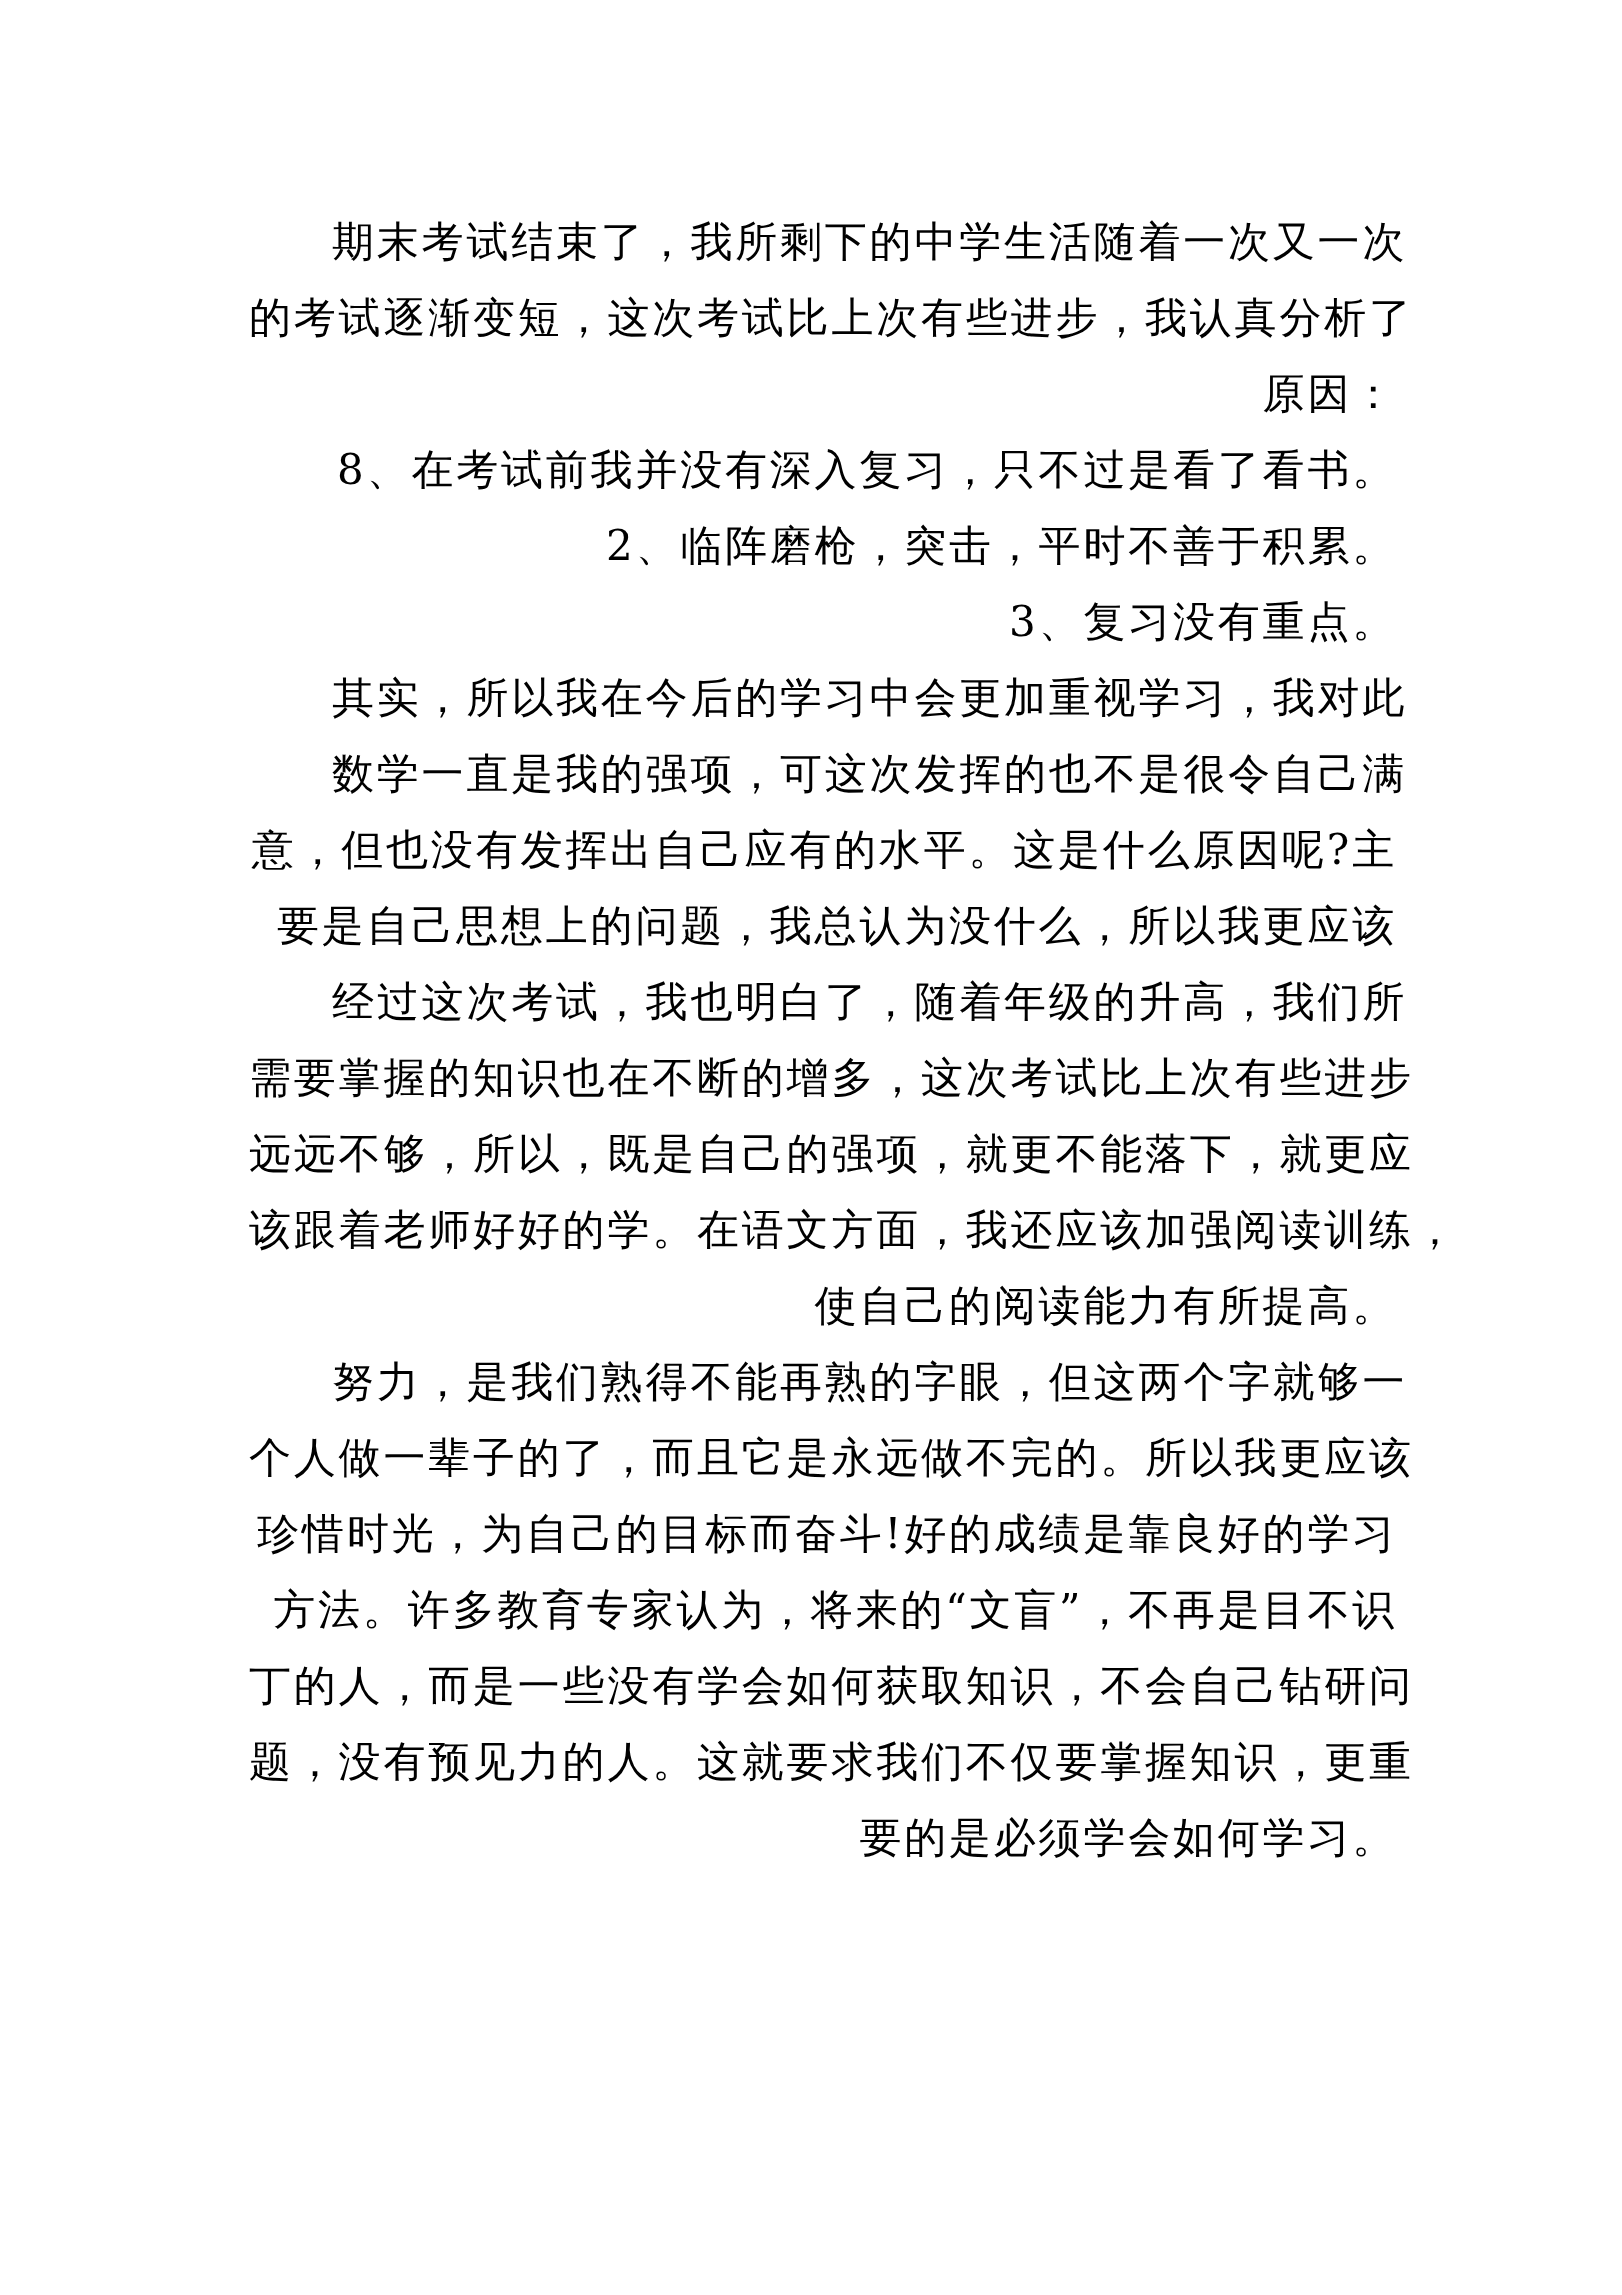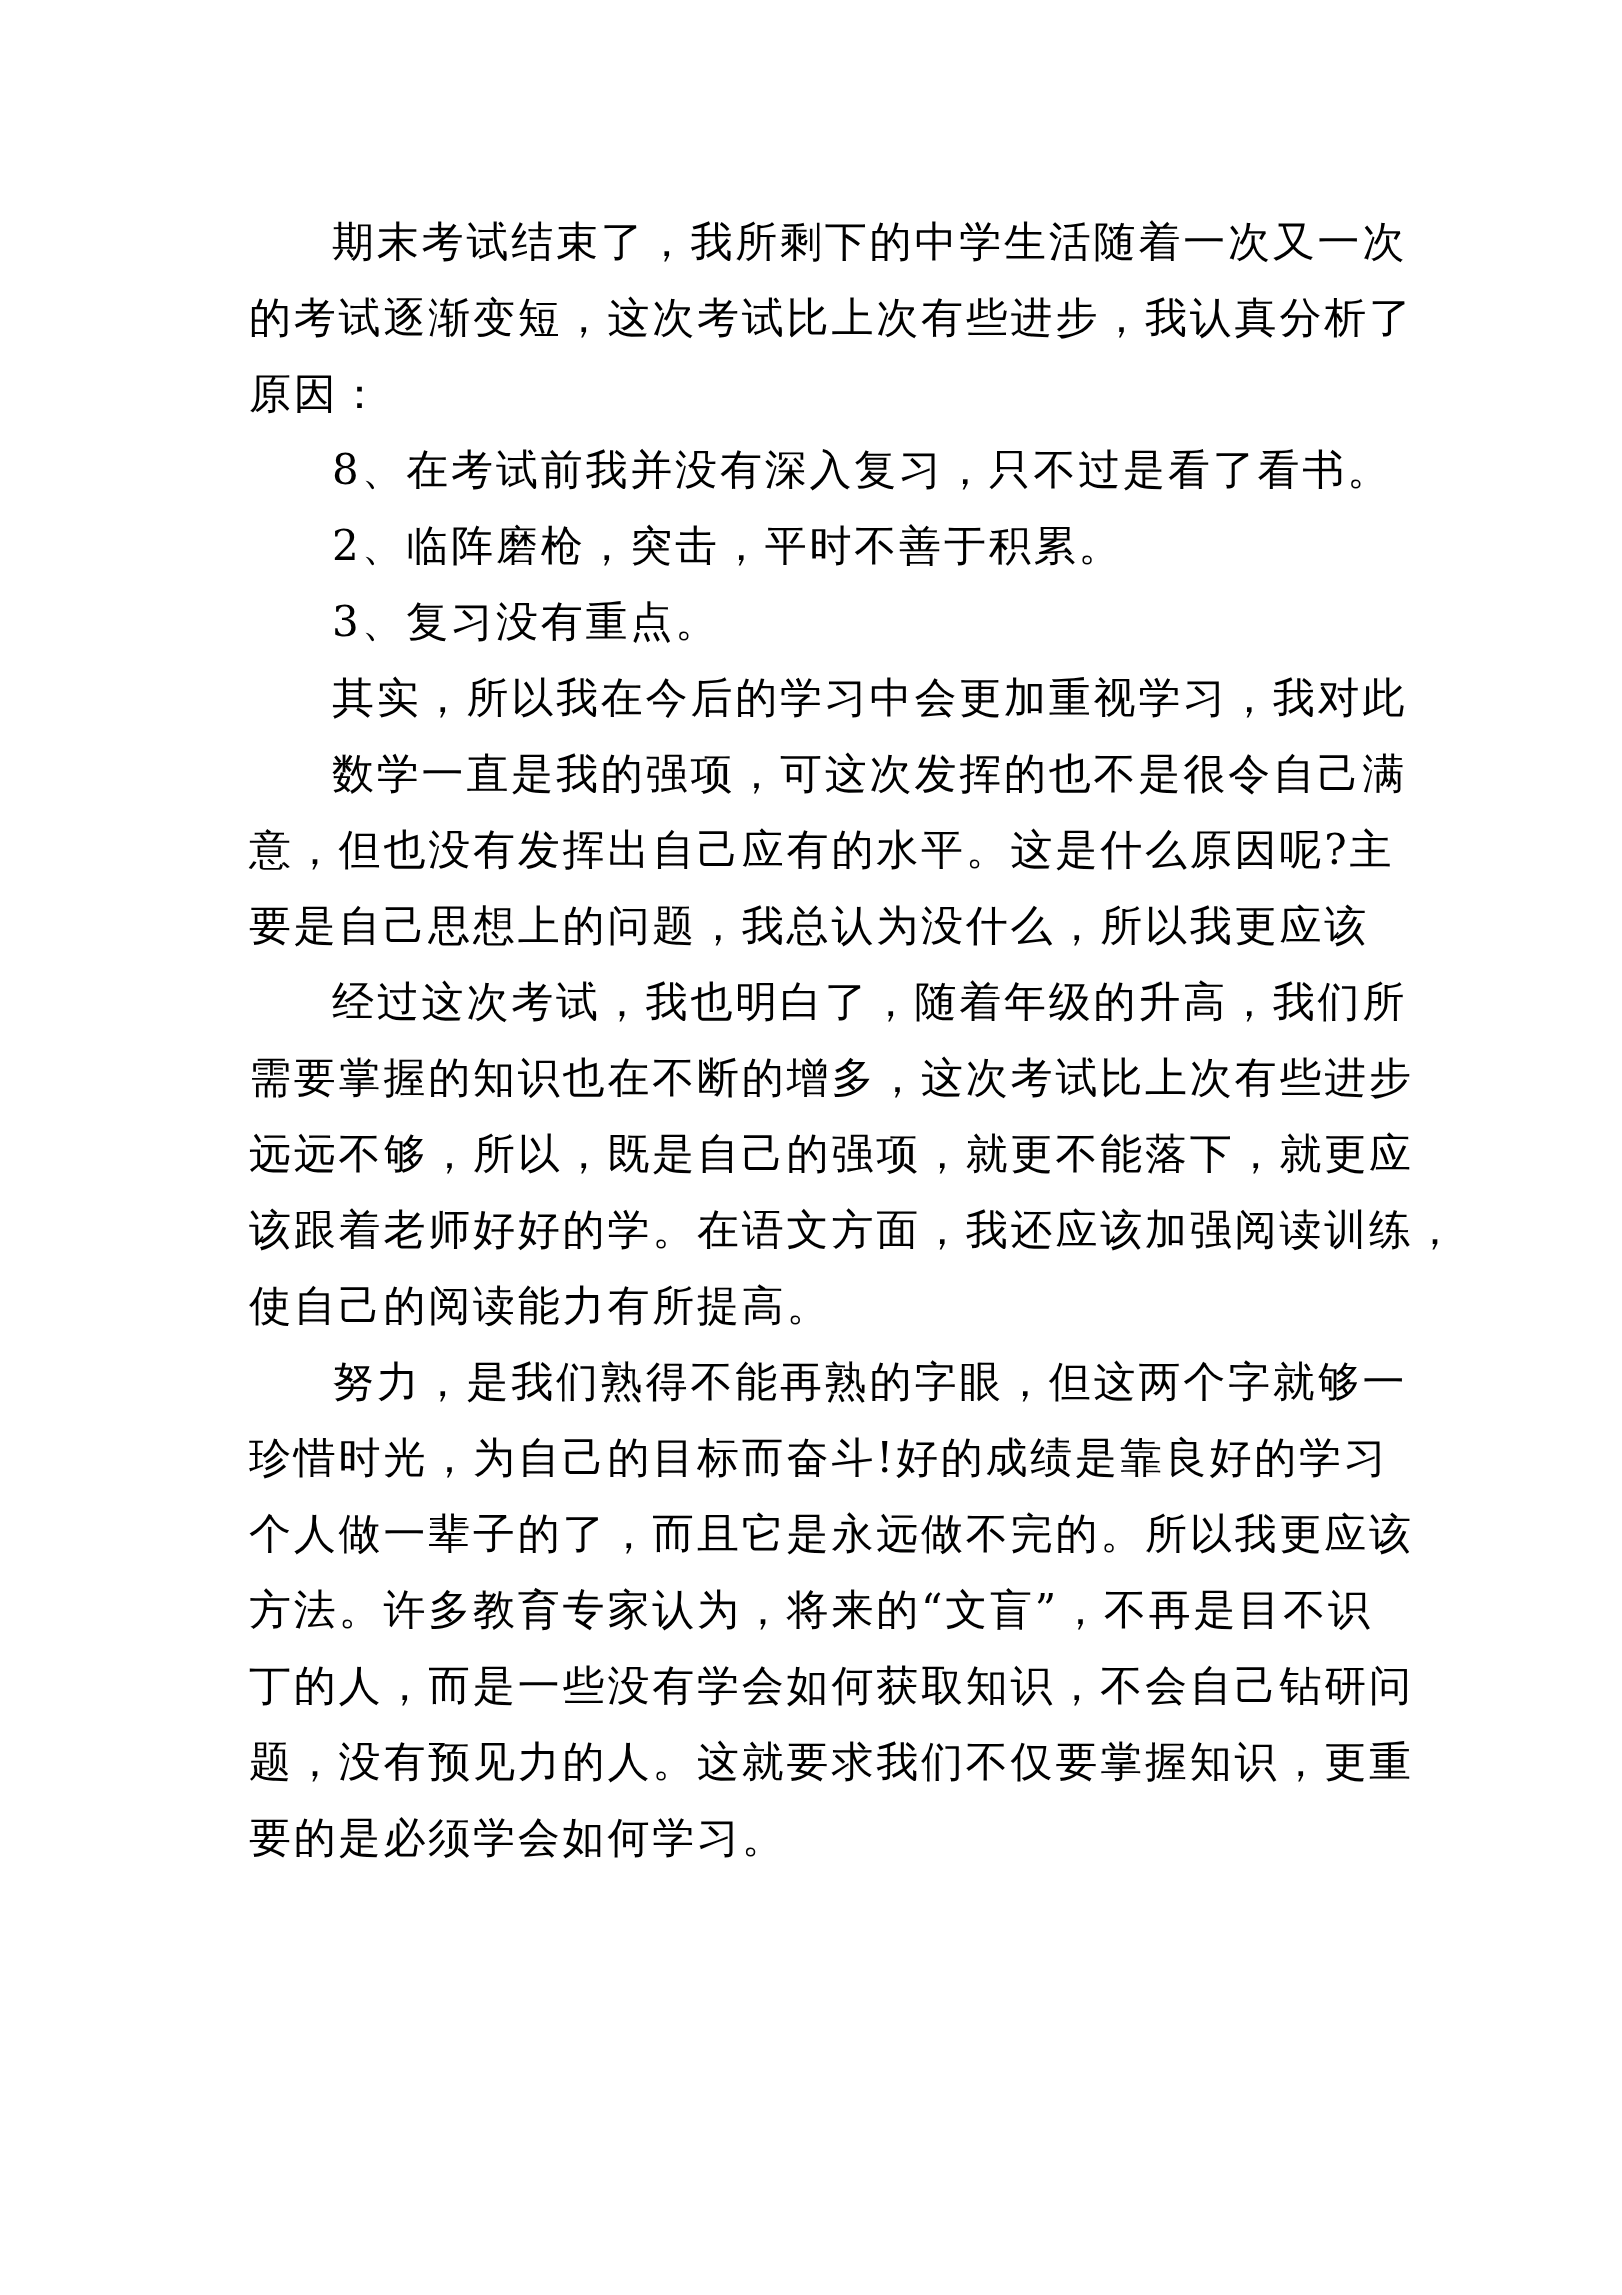--- a/index.html
+++ b/index.html
@@ -18,20 +18,21 @@
     position: absolute;
     top: 0; left: 0;
     width: 1623px;
     height: 2295px;
     background: #ffffff;
     box-sizing: border-box;
     padding: 204px 226px 0 249px;
   }
   .doc-body {
     color: #000000;
+    text-align: right;
   }
   .para {
     margin: 0;
     padding: 0;
   }
   .line {
     font-size: 42px;
     line-height: 76px;
     letter-spacing: 2.8px;
     color: #000000;
@@ -80,22 +81,22 @@
     <p class="para">
       <span class="line indent" style="display:block">经过这次考试，我也明白了，随着年级的升高，我们所</span>
       <span class="line" style="display:block">需要掌握的知识也在不断的增多，这次考试比上次有些进步</span>
       <span class="line" style="display:block">远远不够，所以，既是自己的强项，就更不能落下，就更应</span>
       <span class="line" style="display:block">该跟着老师好好的学。在语文方面，我还应该加强阅读训练，</span>
       <span class="line" style="display:block">使自己的阅读能力有所提高。</span>
     </p>
 
     <p class="para">
       <span class="line indent" style="display:block">努力，是我们熟得不能再熟的字眼，但这两个字就够一</span>
+      <span class="line" style="display:block">个人做一辈子的了，而且它是永远做不完的。所以我更应该</span>
       <span class="line" style="display:block">珍惜时光，为自己的目标而奋斗!好的成绩是靠良好的学习</span>
-      <span class="line" style="display:block">个人做一辈子的了，而且它是永远做不完的。所以我更应该</span>
       <span class="line" style="display:block">方法。许多教育专家认为，将来的“文盲”，不再是目不识</span>
       <span class="line" style="display:block">丁的人，而是一些没有学会如何获取知识，不会自己钻研问</span>
       <span class="line" style="display:block">题，没有预见力的人。这就要求我们不仅要掌握知识，更重</span>
       <span class="line" style="display:block">要的是必须学会如何学习。</span>
     </p>
 
   </div>
 </div>
 
 

